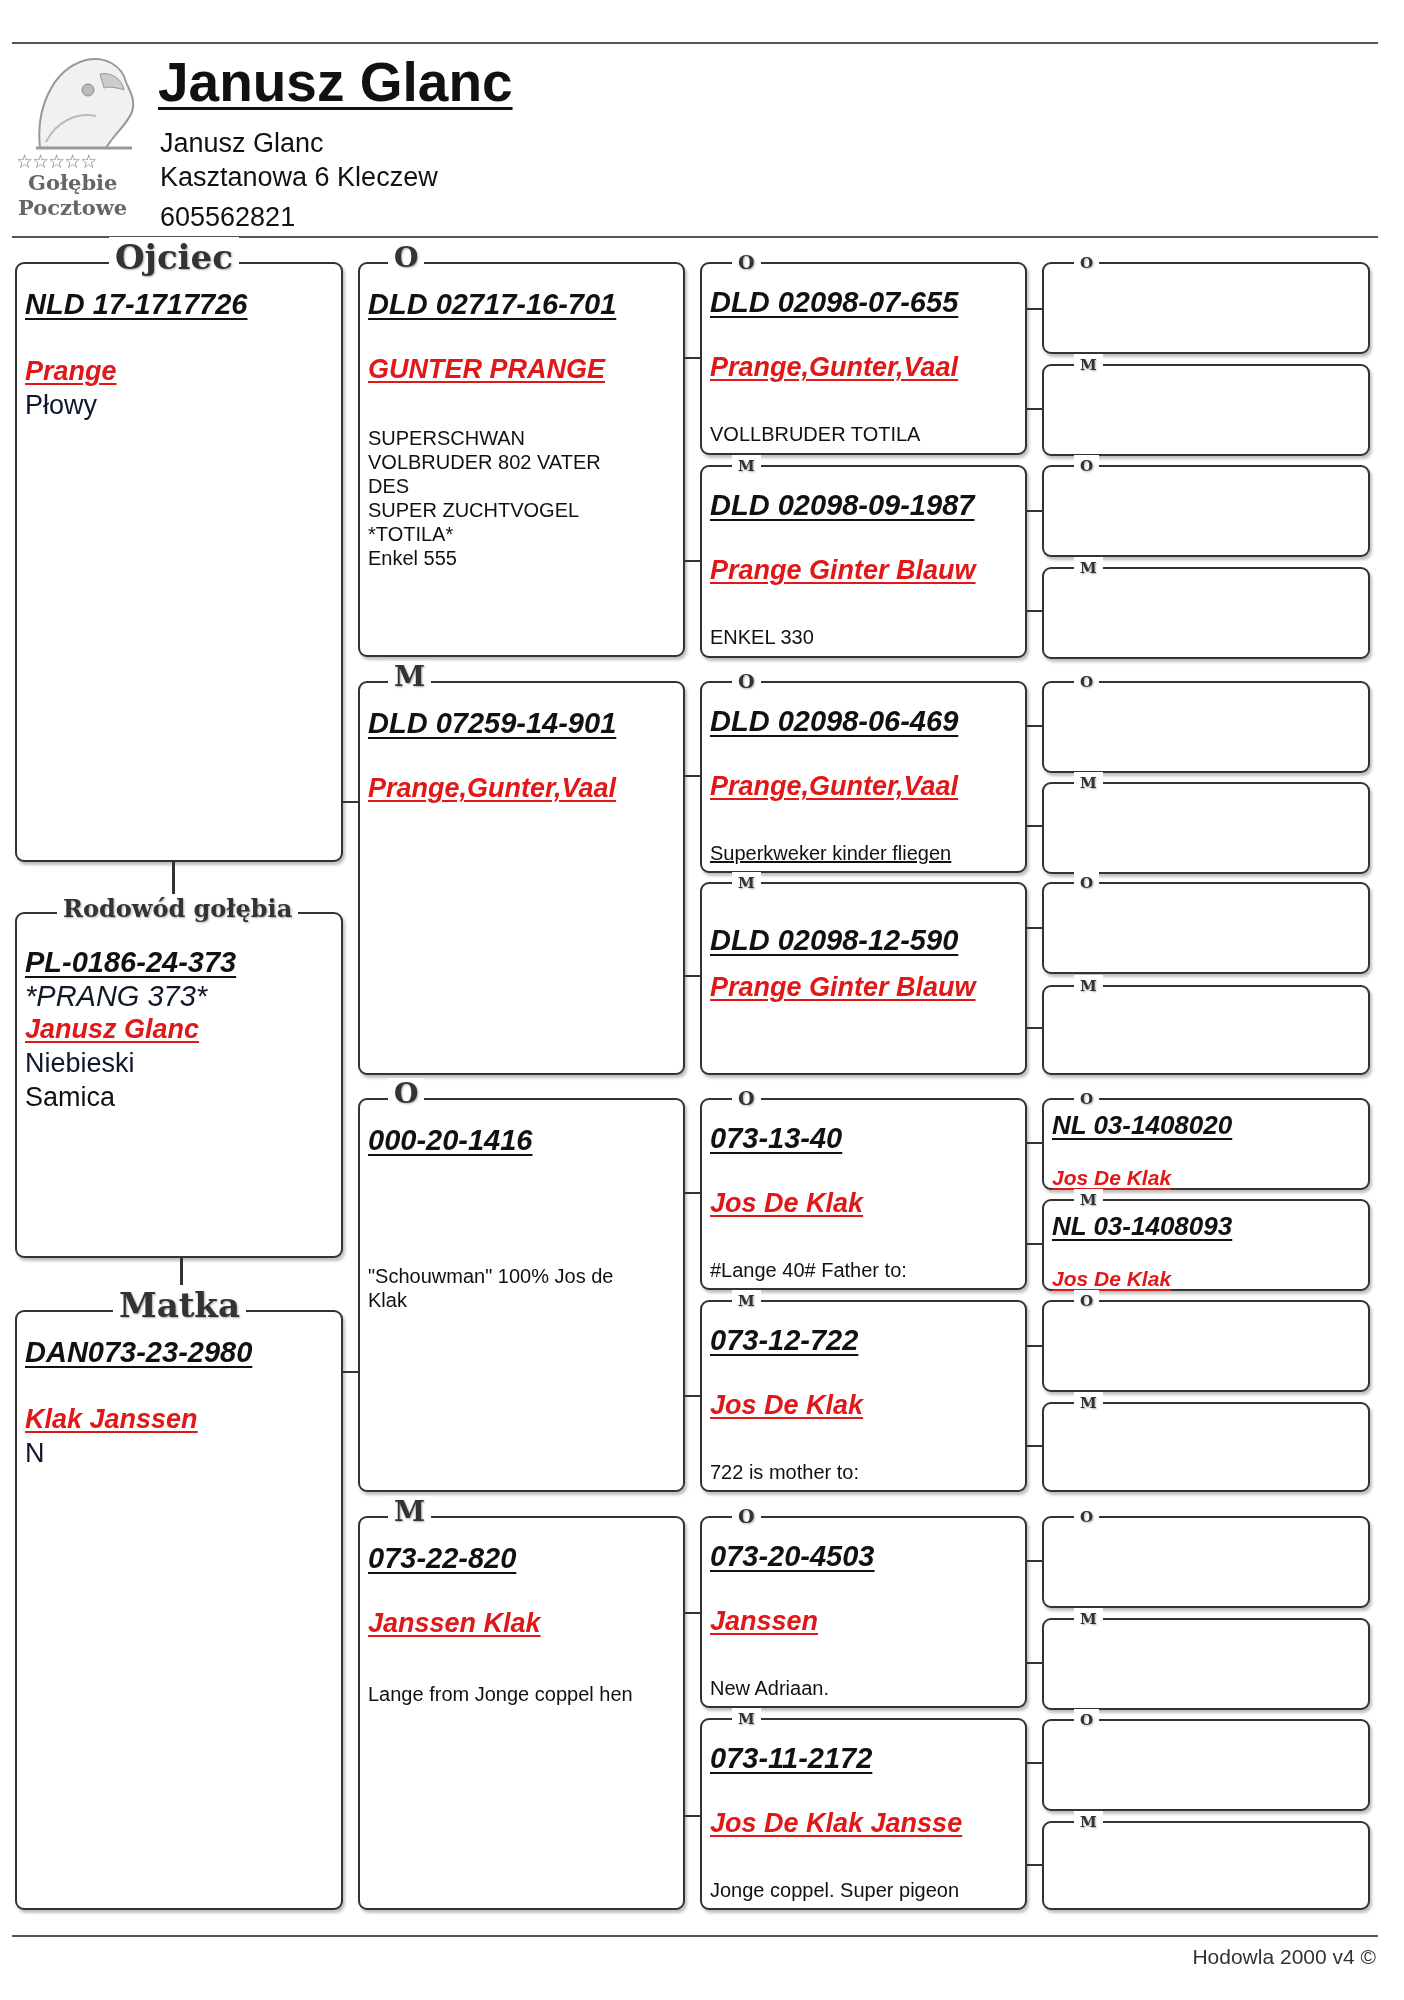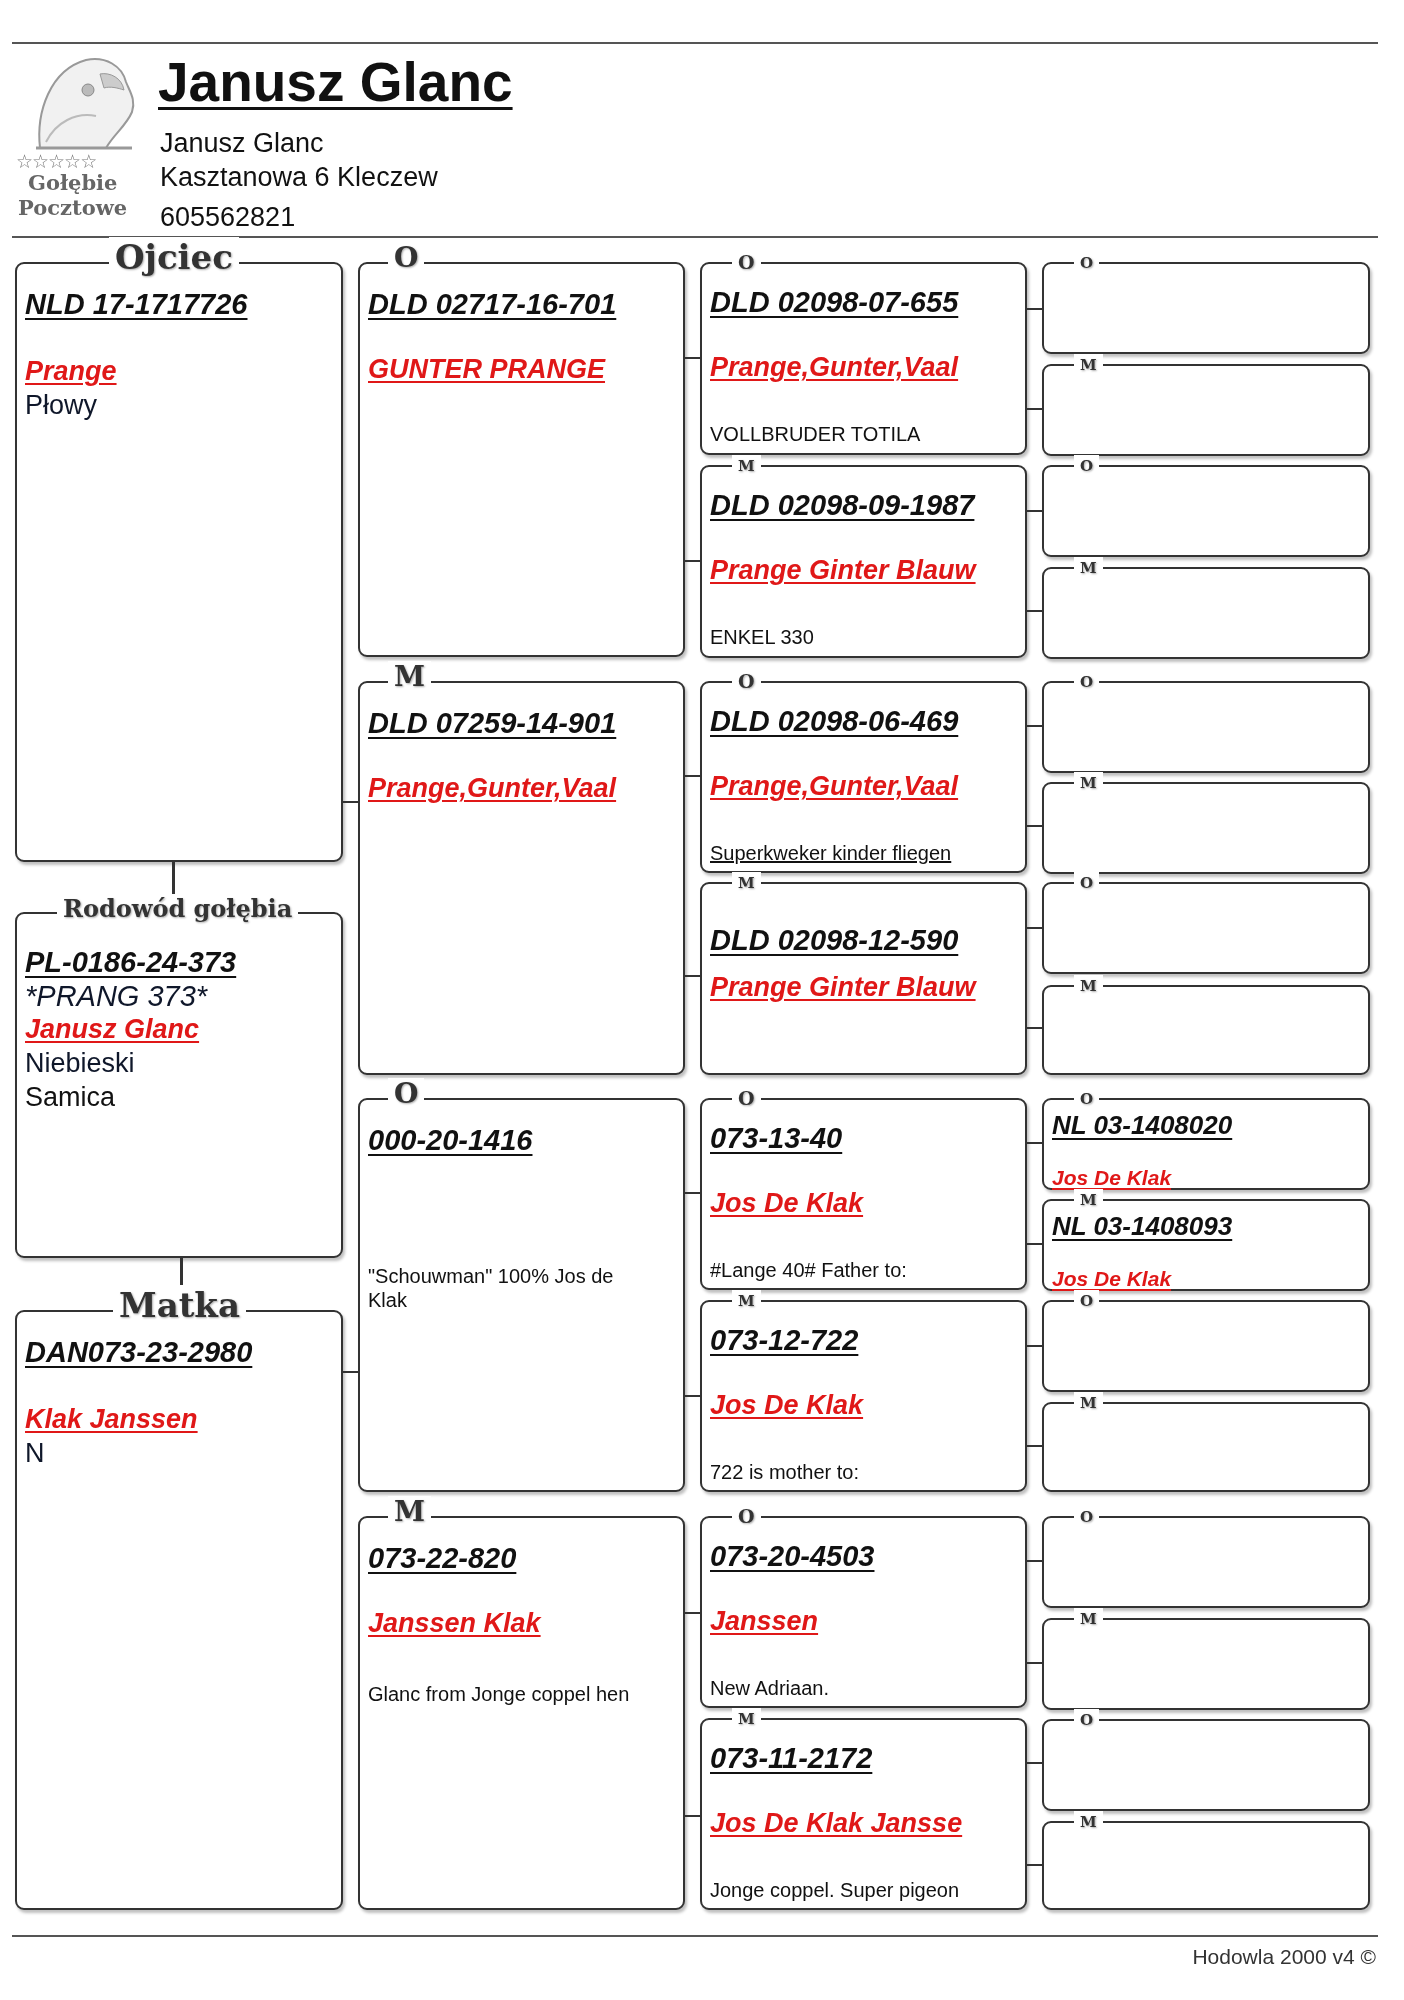--- a/index.html
+++ b/index.html
@@ -82,20 +82,28 @@
   <div class="abs dark-red" style="top:126px; font-size:27px;">N</div>
 </div>
 
 <div class="conn-h" style="left:343px; top:801px; width:15px;"></div>
 <div class="conn-h" style="left:343px; top:1371px; width:15px;"></div>
 
 <div class="box" style="left:358px; top:262px; width:327px; height:395px;">
   <div class="legend gen2">O</div>
   <div class="abs" style="top:24px;"><span class="ring" style="font-size:29px;">DLD 02717-16-701</span></div>
   <div class="abs" style="top:90px;"><span class="name" style="font-size:27px;">GUNTER PRANGE</span></div>
+  <div class="abs note" style="top:162px;">
+    <div>SUPERSCHWAN</div>
+    <div>VOLBRUDER 802 VATER</div>
+    <div>DES</div>
+    <div>SUPER ZUCHTVOGEL</div>
+    <div>*TOTILA*</div>
+    <div>Enkel 555</div>
+  </div>
 </div>
 
 <div class="box" style="left:358px; top:681px; width:327px; height:394px;">
   <div class="legend gen2">M</div>
   <div class="abs" style="top:24px;"><span class="ring" style="font-size:29px;">DLD 07259-14-901</span></div>
   <div class="abs" style="top:90px;"><span class="name" style="font-size:27px;">Prange,Gunter,Vaal</span></div>
 </div>
 
 <div class="box" style="left:358px; top:1098px; width:327px; height:394px;">
   <div class="legend gen2">O</div>
@@ -105,21 +113,21 @@
     <div>"Schouwman" 100% Jos de</div>
     <div>Klak</div>
   </div>
 </div>
 
 <div class="box" style="left:358px; top:1516px; width:327px; height:394px;">
   <div class="legend gen2">M</div>
   <div class="abs" style="top:24px;"><span class="ring" style="font-size:29px;">073-22-820</span></div>
   <div class="abs" style="top:90px;"><span class="name" style="font-size:27px;">Janssen Klak</span></div>
   <div class="abs note" style="top:164px;">
-    <div>Glanc from Jonge coppel hen</div>
+    <div>Lange from Jonge coppel hen</div>
   </div>
 </div>
 
 <div class="conn-h" style="left:685px; top:357px; width:15px;"></div>
 <div class="conn-h" style="left:685px; top:560px; width:15px;"></div>
 <div class="conn-h" style="left:685px; top:775px; width:15px;"></div>
 <div class="conn-h" style="left:685px; top:975px; width:15px;"></div>
 <div class="conn-h" style="left:685px; top:1192px; width:15px;"></div>
 <div class="conn-h" style="left:685px; top:1395px; width:15px;"></div>
 <div class="conn-h" style="left:685px; top:1612px; width:15px;"></div>

